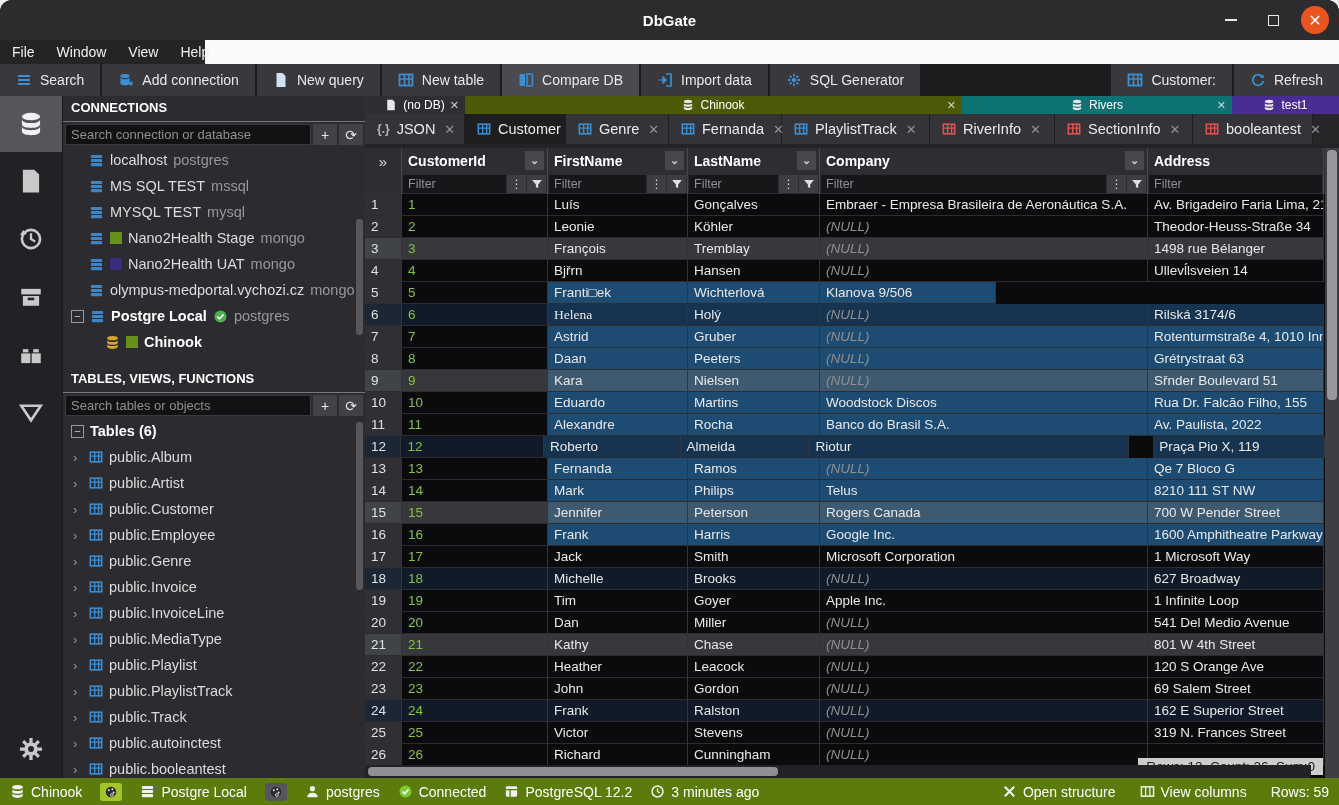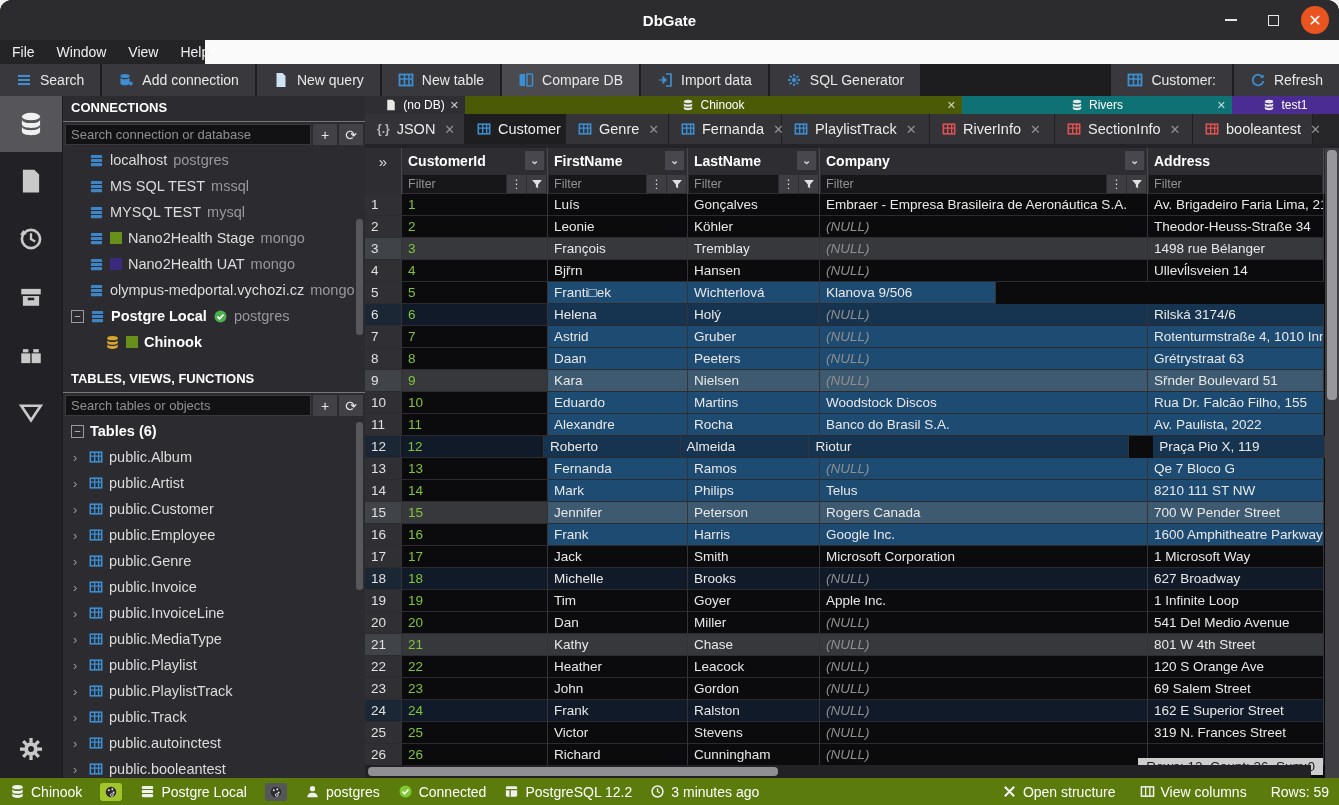--- a/index.html
+++ b/index.html
@@ -748,21 +748,21 @@
             <div class="grow">
               <div class="gc rn bgA" style="width: 37px;">5</div>
               <div class="gc bgA idv" style="width: 146px;">5</div>
               <div class="gc selA" style="width: 140px;">Franti□ek</div>
               <div class="gc selA" style="width: 132px;">Wichterlová</div>
               <div class="gc selA" style="width: 176px;">Klanova 9/506</div>
             </div>
             <div class="grow">
               <div class="gc rn bgN" style="width: 37px;">6</div>
               <div class="gc bgN idv" style="width: 146px;">6</div>
-              <div class="gc selN" style="width: 140px;">Helena</div>
+              <div class="gc selN" style="width: 140px; font-family: Liberation Serif, serif;">Helena</div>
               <div class="gc selN" style="width: 132px;">Holý</div>
               <div class="gc selN nullv" style="width: 328px;">(NULL)</div>
               <div class="gc selN" style="width: 176px;">Rilská 3174/6</div>
             </div>
             <div class="grow">
               <div class="gc rn bgA" style="width: 37px;">7</div>
               <div class="gc bgA idv" style="width: 146px;">7</div>
               <div class="gc selA" style="width: 140px;">Astrid</div>
               <div class="gc selA" style="width: 132px;">Gruber</div>
               <div class="gc selA nullv" style="width: 328px;">(NULL)</div>

